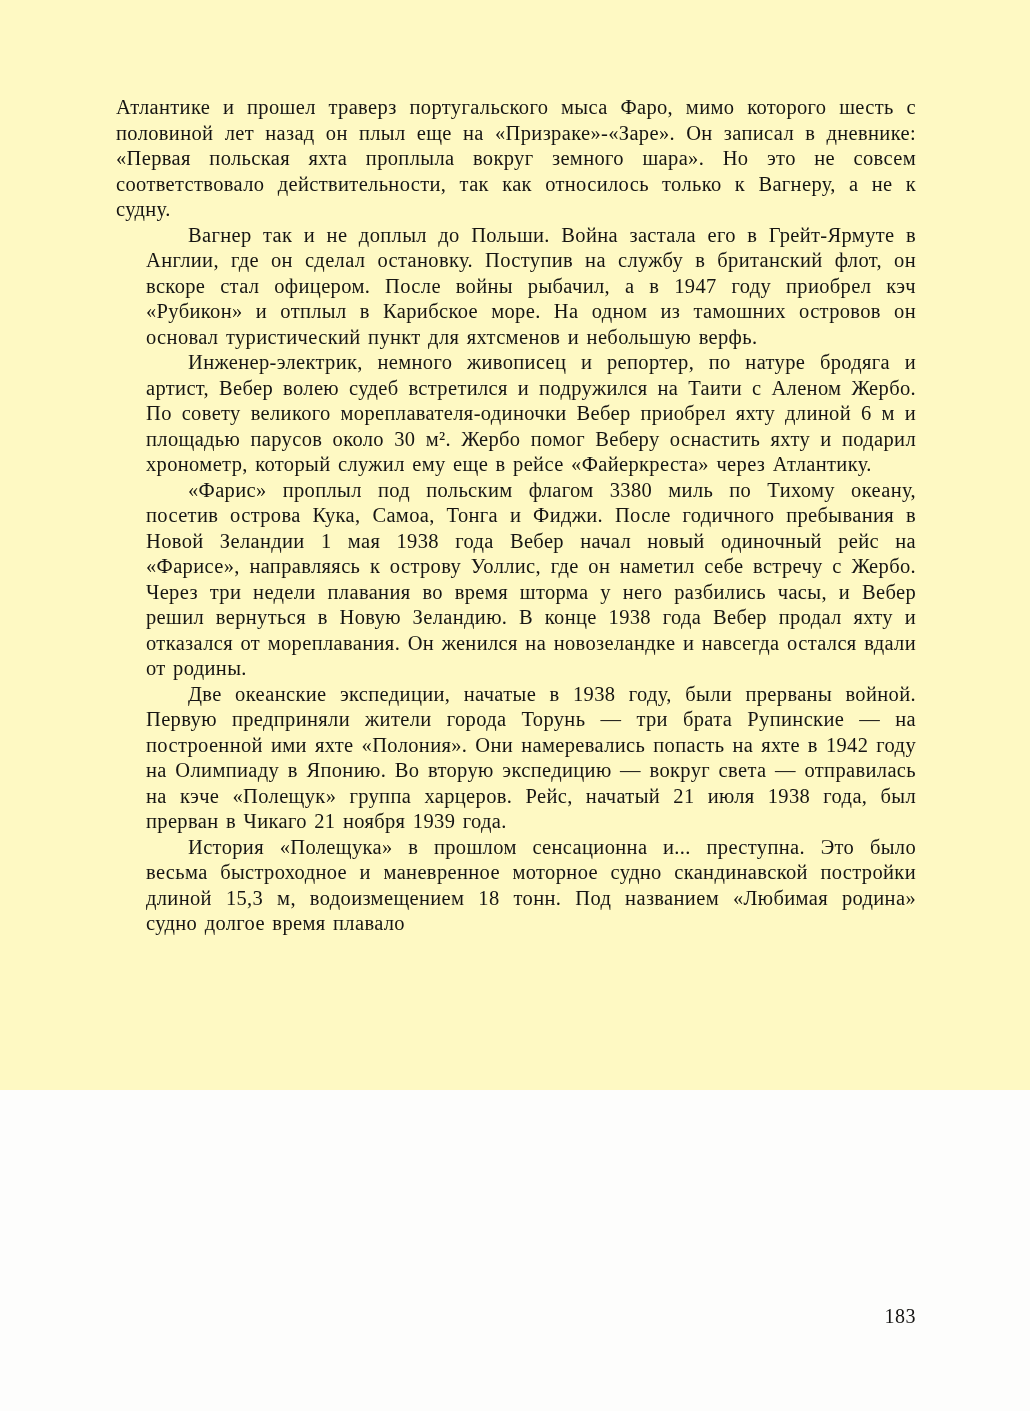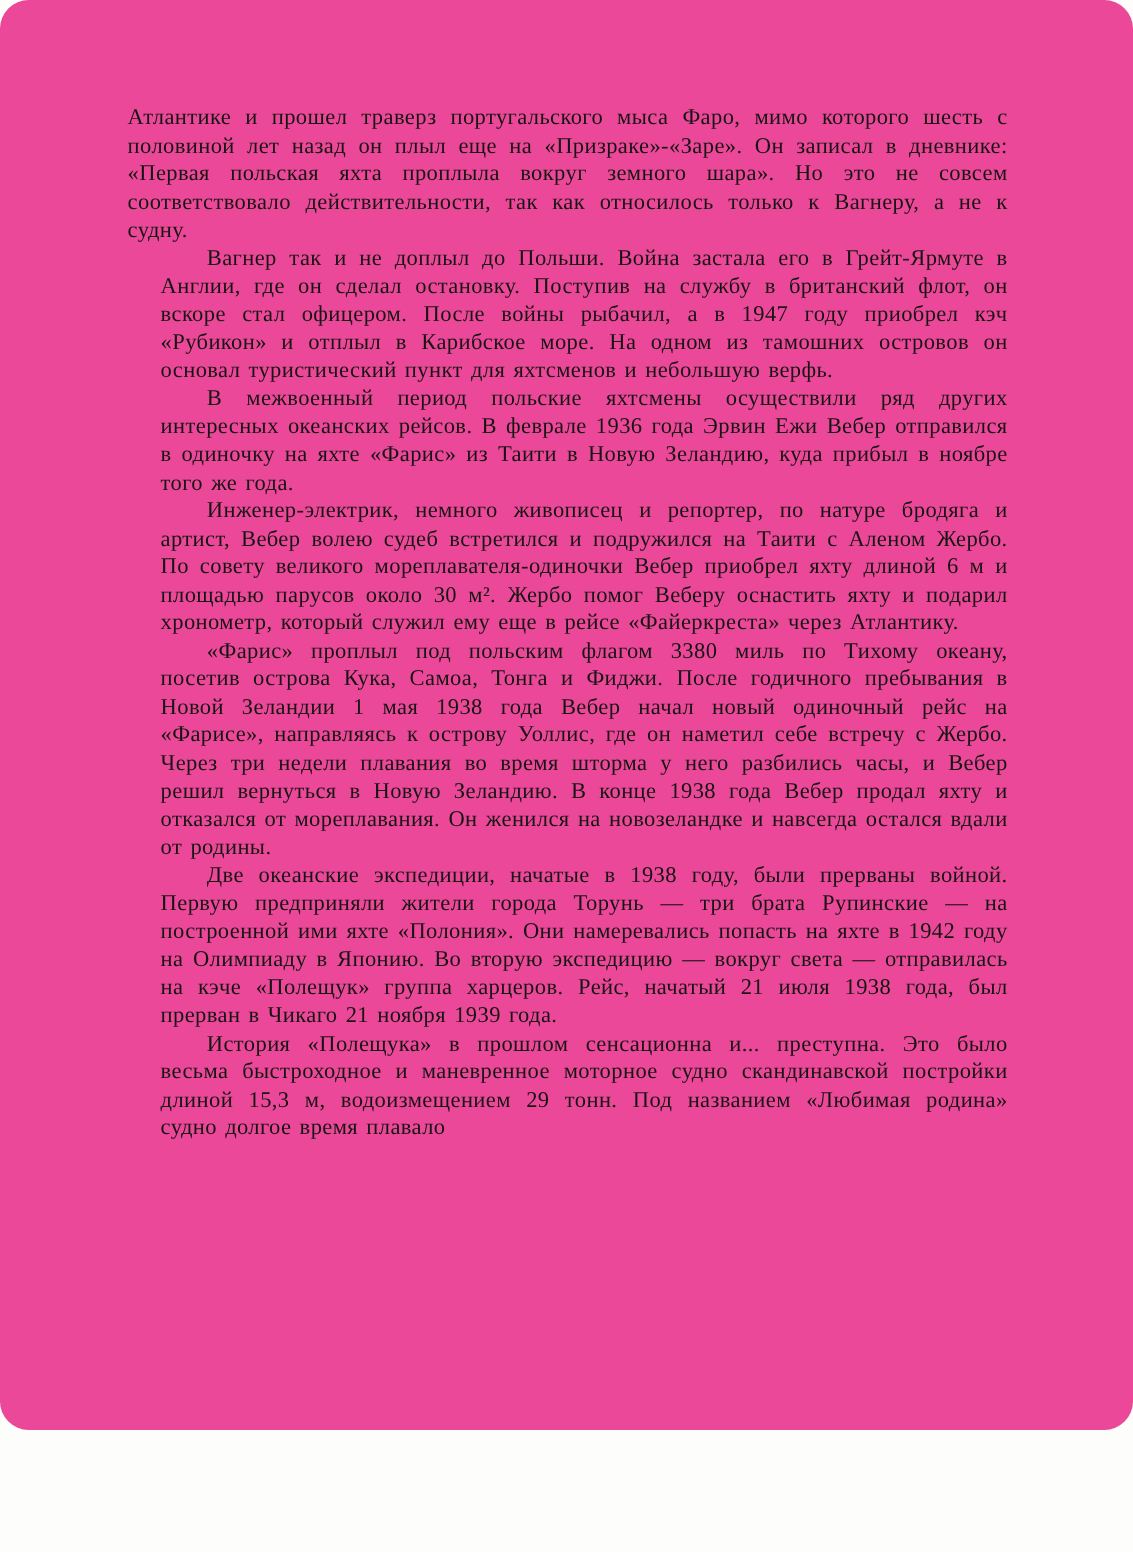--- a/index.html
+++ b/index.html
@@ -11,23 +11,22 @@
     height: 1411px;
     background: #fdfdfc;
     position: relative;
     overflow: hidden;
   }
   .page {
     position: absolute;
     left: 0;
     top: 0;
     width: 1030px;
-    height: 1300px;
-    background: #ec4899;
-    border-radius: 26px;
+    height: 1090px;
+    background: #fef9c3;
   }
   .text-block {
     position: absolute;
     left: 116px;
     top: 95px;
     width: 800px;
     font-family: "Liberation Serif", "DejaVu Serif", serif;
     font-size: 20.5px;
     line-height: 25.5px;
     color: #161513;
@@ -56,19 +55,19 @@
     color: #161513;
   }
 </style>
 </head>
 <body>
 
 <div class="page">
   <div class="text-block">
     <p>Атлантике и прошел траверз португальского мыса Фаро, мимо которого шесть с половиной лет назад он плыл еще на «Призраке»-«Заре». Он записал в дневнике: «Первая польская яхта проплыла вокруг земного шара». Но это не совсем соответствовало действительности, так как относилось только к Вагнеру, а не к судну.</p>
     <p class="indent">Вагнер так и не доплыл до Польши. Война застала его в Грейт-Ярмуте в Англии, где он сделал остановку. Поступив на службу в британский флот, он вскоре стал офицером. После войны рыбачил, а в 1947 году приобрел кэч «Рубикон» и отплыл в Карибское море. На одном из тамошних островов он основал туристический пункт для яхтсменов и небольшую верфь.</p>
-    <p class="indent">В межвоенный период польские яхтсмены осуществили ряд других интересных океанских рейсов. В феврале 1936 года Эрвин Ежи Вебер отправился в одиночку на яхте «Фарис» из Таити в Новую Зеландию, куда прибыл в ноябре того же года.</p>
     <p class="indent">Инженер-электрик, немного живописец и репортер, по натуре бродяга и артист, Вебер волею судеб встретился и подружился на Таити с Аленом Жербо. По совету великого мореплавателя-одиночки Вебер приобрел яхту длиной 6 м и площадью парусов около 30 м². Жербо помог Веберу оснастить яхту и подарил хронометр, который служил ему еще в рейсе «Файеркреста» через Атлантику.</p>
     <p class="indent">«Фарис» проплыл под польским флагом 3380 миль по Тихому океану, посетив острова Кука, Самоа, Тонга и Фиджи. После годичного пребывания в Новой Зеландии 1 мая 1938 года Вебер начал новый одиночный рейс на «Фарисе», направляясь к острову Уоллис, где он наметил себе встречу с Жербо. Через три недели плавания во время шторма у него разбились часы, и Вебер решил вернуться в Новую Зеландию. В конце 1938 года Вебер продал яхту и отказался от мореплавания. Он женился на новозеландке и навсегда остался вдали от родины.</p>
     <p class="indent">Две океанские экспедиции, начатые в 1938 году, были прерваны войной. Первую предприняли жители города Торунь — три брата Рупинские — на построенной ими яхте «Полония». Они намеревались попасть на яхте в 1942 году на Олимпиаду в Японию. Во вторую экспедицию — вокруг света — отправилась на кэче «Полещук» группа харцеров. Рейс, начатый 21 июля 1938 года, был прерван в Чикаго 21 ноября 1939 года.</p>
-    <p class="indent">История «Полещука» в прошлом сенсационна и... преступна. Это было весьма быстроходное и маневренное моторное судно скандинавской постройки длиной 15,3 м, водоизмещением 29 тонн. Под названием «Любимая родина» судно долгое время плавало</p>
+    <p class="indent">История «Полещука» в прошлом сенсационна и... преступна. Это было весьма быстроходное и маневренное моторное судно скандинавской постройки длиной 15,3 м, водоизмещением 18 тонн. Под названием «Любимая родина» судно долгое время плавало</p>
   </div>
+  <div class="page-number">183</div>
 </div>
 
 </body></html>

